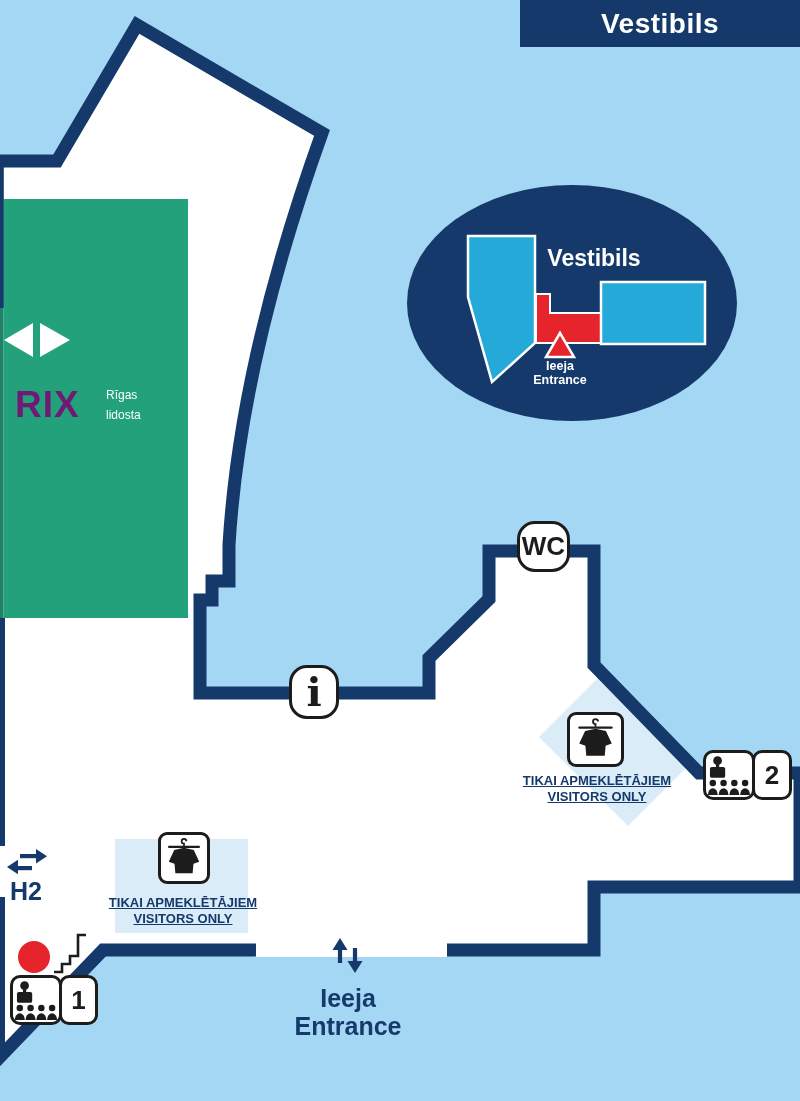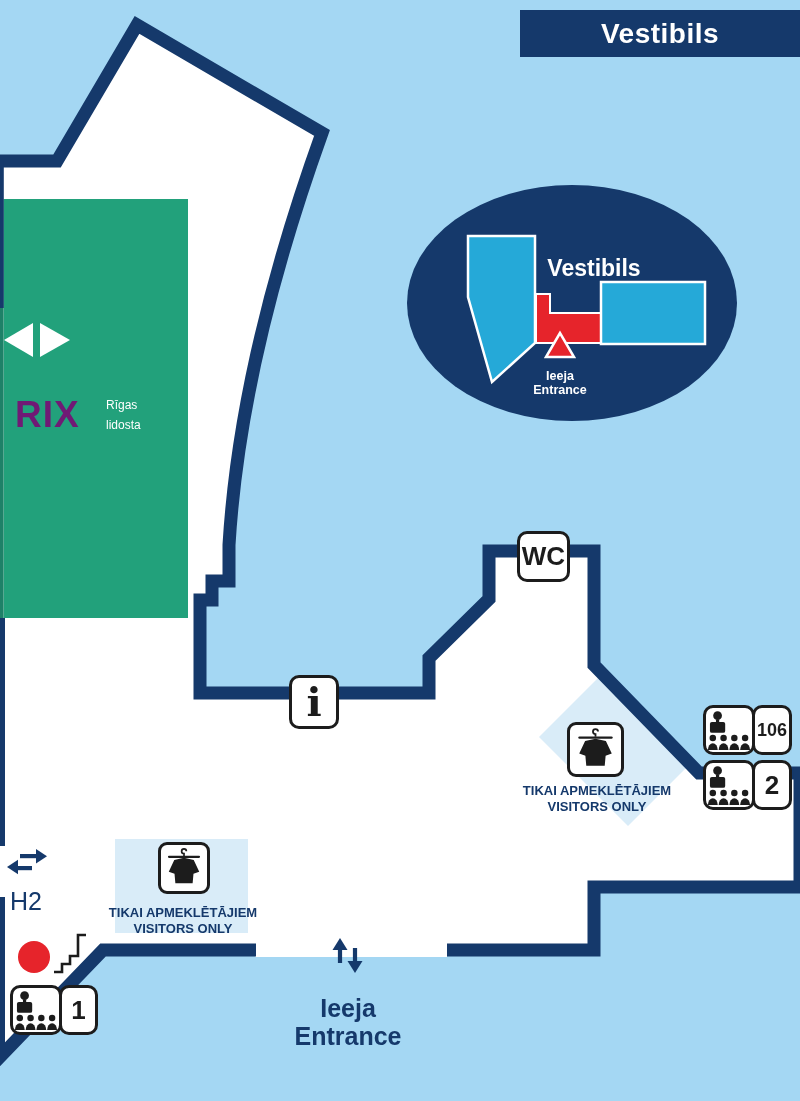--- a/index.html
+++ b/index.html
@@ -1,31 +1,31 @@
 <!DOCTYPE html>
 <html><head>
 <meta charset="utf-8">
 <style>
   html,body{margin:0;padding:0;}
   .stage{position:relative;width:800px;height:1101px;background:#a4d7f3;overflow:hidden;
          font-family:"Liberation Sans",sans-serif;}
-  .abs{position:absolute;margin-top:10px;}
+  .abs{position:absolute;}
   .map-svg{position:absolute;left:0;top:0;}
   .banner{left:520px;top:0;width:280px;height:47px;background:#15396b;color:#fff;
           font-size:28px;font-weight:bold;text-align:center;line-height:47px;letter-spacing:.5px;}
   .rix{left:15px;top:386px;color:#701a75;font-size:37px;font-weight:bold;letter-spacing:1px;line-height:37px;}
   .rixsub{left:106px;top:385px;color:#fff;font-size:12px;line-height:20px;}
   .inset-title{left:494px;top:245px;width:200px;text-align:center;color:#fff;font-size:23px;font-weight:bold;}
   .inset-small{left:510px;width:100px;text-align:center;color:#fff;font-size:12.5px;font-weight:bold;line-height:13px;}
-  .signbox{background:#fff;border:3px solid #1c1c1c;border-radius:10px;box-sizing:border-box;
+  .signbox{background:#fff;border:3px solid #1c1c1c;border-radius:18px;box-sizing:border-box;
            text-align:center;color:#1c1c1c;font-weight:bold;}
   .wc{left:517px;top:521px;width:53px;height:51px;font-size:26px;line-height:45px;}
   .info{left:289px;top:665px;width:50px;height:54px;font-family:"DejaVu Serif",serif;font-size:40px;line-height:47px;}
-  .vtext{width:180px;text-align:center;color:#15396b;font-size:13px;font-weight:bold;line-height:16px;}
-  .h2lab{left:10px;top:877px;color:#15396b;font-size:25px;font-weight:normal;}
+  .vtext{width:180px;text-align:center;color:#15396b;font-size:13px;font-weight:bold;line-height:16px;text-decoration:underline;}
+  .h2lab{left:10px;top:877px;color:#15396b;font-size:25px;font-weight:bold;}
   .enttext{left:260px;top:984px;width:176px;text-align:center;color:#15396b;font-size:25px;font-weight:bold;line-height:28px;}
   .rbox{display:flex;}
   .rcell{background:#fff;border:3px solid #1c1c1c;border-radius:10px;box-sizing:border-box;height:50px;}
   .rcell.icon{width:52px;display:flex;align-items:center;justify-content:center;}
   .rcell.num{margin-left:-3px;text-align:center;color:#1c1c1c;font-weight:bold;line-height:44px;}
   .coatbox{background:#fff;border:3px solid #1c1c1c;border-radius:9px;box-sizing:border-box;
            display:flex;align-items:center;justify-content:center;}
 </style>
 </head>
 <body>
@@ -143,28 +143,20 @@
 
   <div class="abs vtext" style="left:93px;top:895px">
     <div>TIKAI APMEKLĒTĀJIEM</div>
     <div>VISITORS ONLY</div>
   </div>
   <div class="abs vtext" style="left:507px;top:773px">
     <div>TIKAI APMEKLĒTĀJIEM</div>
     <div>VISITORS ONLY</div>
   </div>
 
-  <div class="abs rbox" style="left:703px;top:695px">
-    <div class="rcell icon">
-      <svg width="44" height="40" viewBox="0 0 46 42">
-          <use href="#sym-group"></use>
-        </svg>
-    </div>
-    <div class="rcell num" style="width:40px;font-size:18px">106</div>
-  </div>
 
   <div class="abs rbox" style="left:703px;top:750px">
     <div class="rcell icon">
       <svg width="44" height="40" viewBox="0 0 46 42">
           <use href="#sym-group"></use>
         </svg>
     </div>
     <div class="rcell num" style="width:40px;font-size:26px">2</div>
   </div>
 

